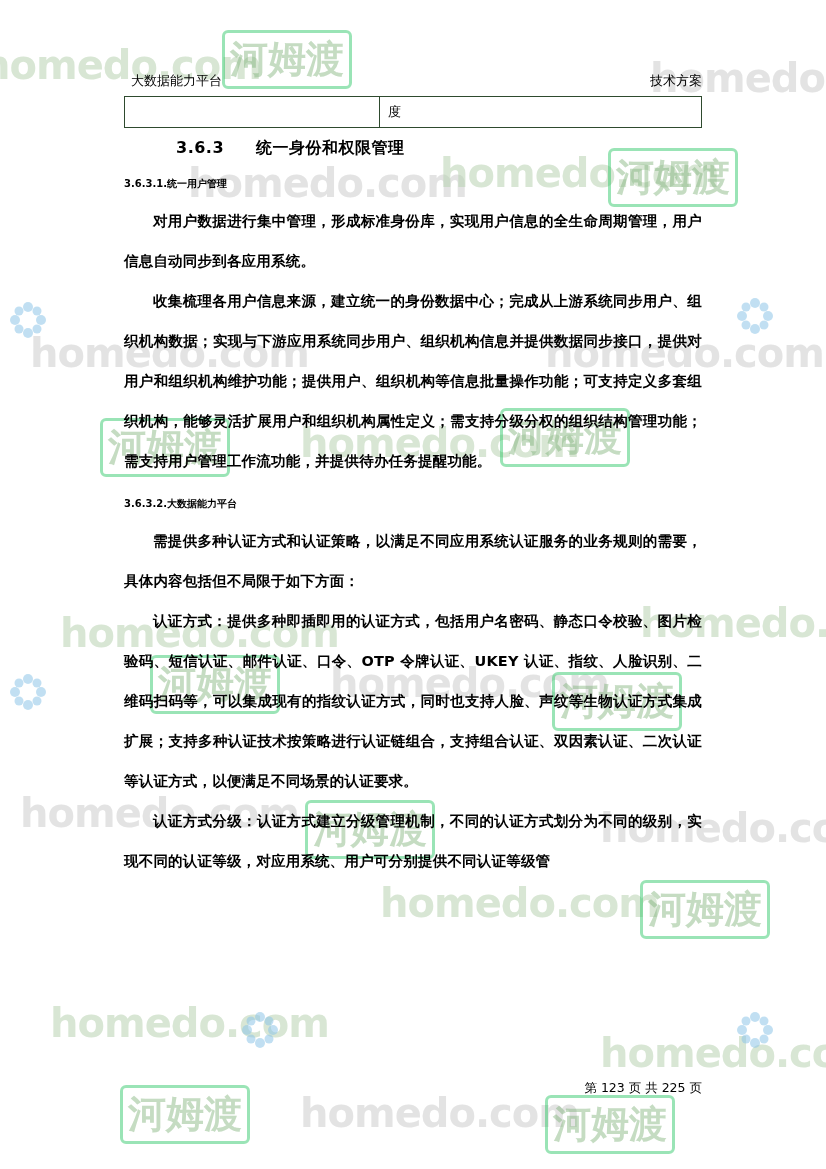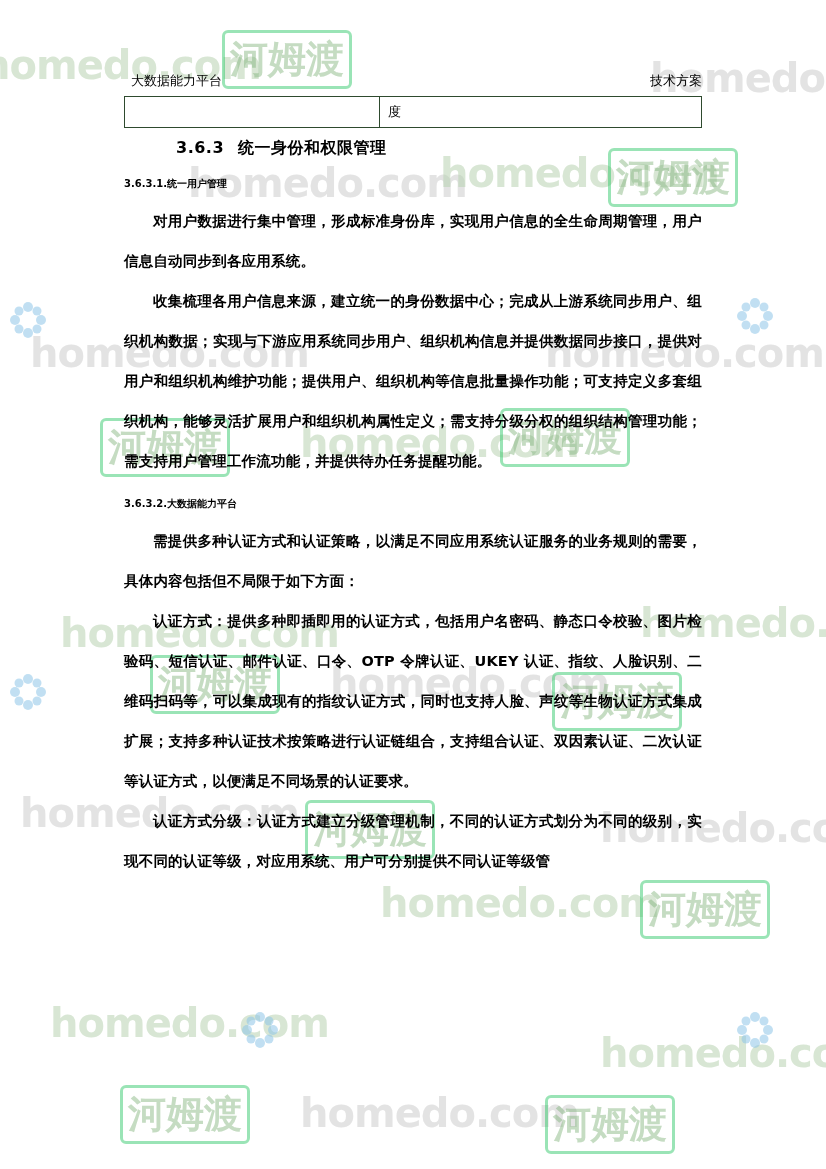--- a/index.html
+++ b/index.html
@@ -103,21 +103,21 @@
   }
 
   h2.sec-title {
     font-size: 16px;
     font-weight: 700;
     font-family: "DejaVu Sans", "Liberation Sans", sans-serif;
     margin: 0;
     padding: 6px 0 2px 52px;
     letter-spacing: .5px;
   }
-  h2.sec-title .num { margin-right: 14px; }
+  h2.sec-title .num { margin-right: 32px; }
 
   h3.sub-title {
     font-size: 10px;
     font-weight: 700;
     font-family: "DejaVu Sans", "Liberation Sans", sans-serif;
     margin: 0;
     padding: 16px 0 2px 0;
   }
 
   p.para {
@@ -263,14 +263,15 @@
     <p class="para first">对用户数据进行集中管理，形成标准身份库，实现用户信息的全生命周期管理，用户信息自动同步到各应用系统。</p>
     <p class="para">收集梳理各用户信息来源，建立统一的身份数据中心；完成从上游系统同步用户、组织机构数据；实现与下游应用系统同步用户、组织机构信息并提供数据同步接口，提供对用户和组织机构维护功能；提供用户、组织机构等信息批量操作功能；可支持定义多套组织机构，能够灵活扩展用户和组织机构属性定义；需支持分级分权的组织结构管理功能；需支持用户管理工作流功能，并提供待办任务提醒功能。</p>
 
     <h3 class="sub-title">3.6.3.2.大数据能力平台</h3>
     <p class="para first">需提供多种认证方式和认证策略，以满足不同应用系统认证服务的业务规则的需要，具体内容包括但不局限于如下方面：</p>
     <p class="para">认证方式：提供多种即插即用的认证方式，包括用户名密码、静态口令校验、图片检验码、短信认证、邮件认证、口令、OTP 令牌认证、UKEY 认证、指纹、人脸识别、二维码扫码等，可以集成现有的指纹认证方式，同时也支持人脸、声纹等生物认证方式集成扩展；支持多种认证技术按策略进行认证链组合，支持组合认证、双因素认证、二次认证等认证方式，以便满足不同场景的认证要求。</p>
     <p class="para">认证方式分级：认证方式建立分级管理机制，不同的认证方式划分为不同的级别，实现不同的认证等级，对应用系统、用户可分别提供不同认证等级管</p>
 
   </div>
 
+  <div class="footer">第 123 页 共 225 页</div>
 
 </div>
 
 </body></html>

